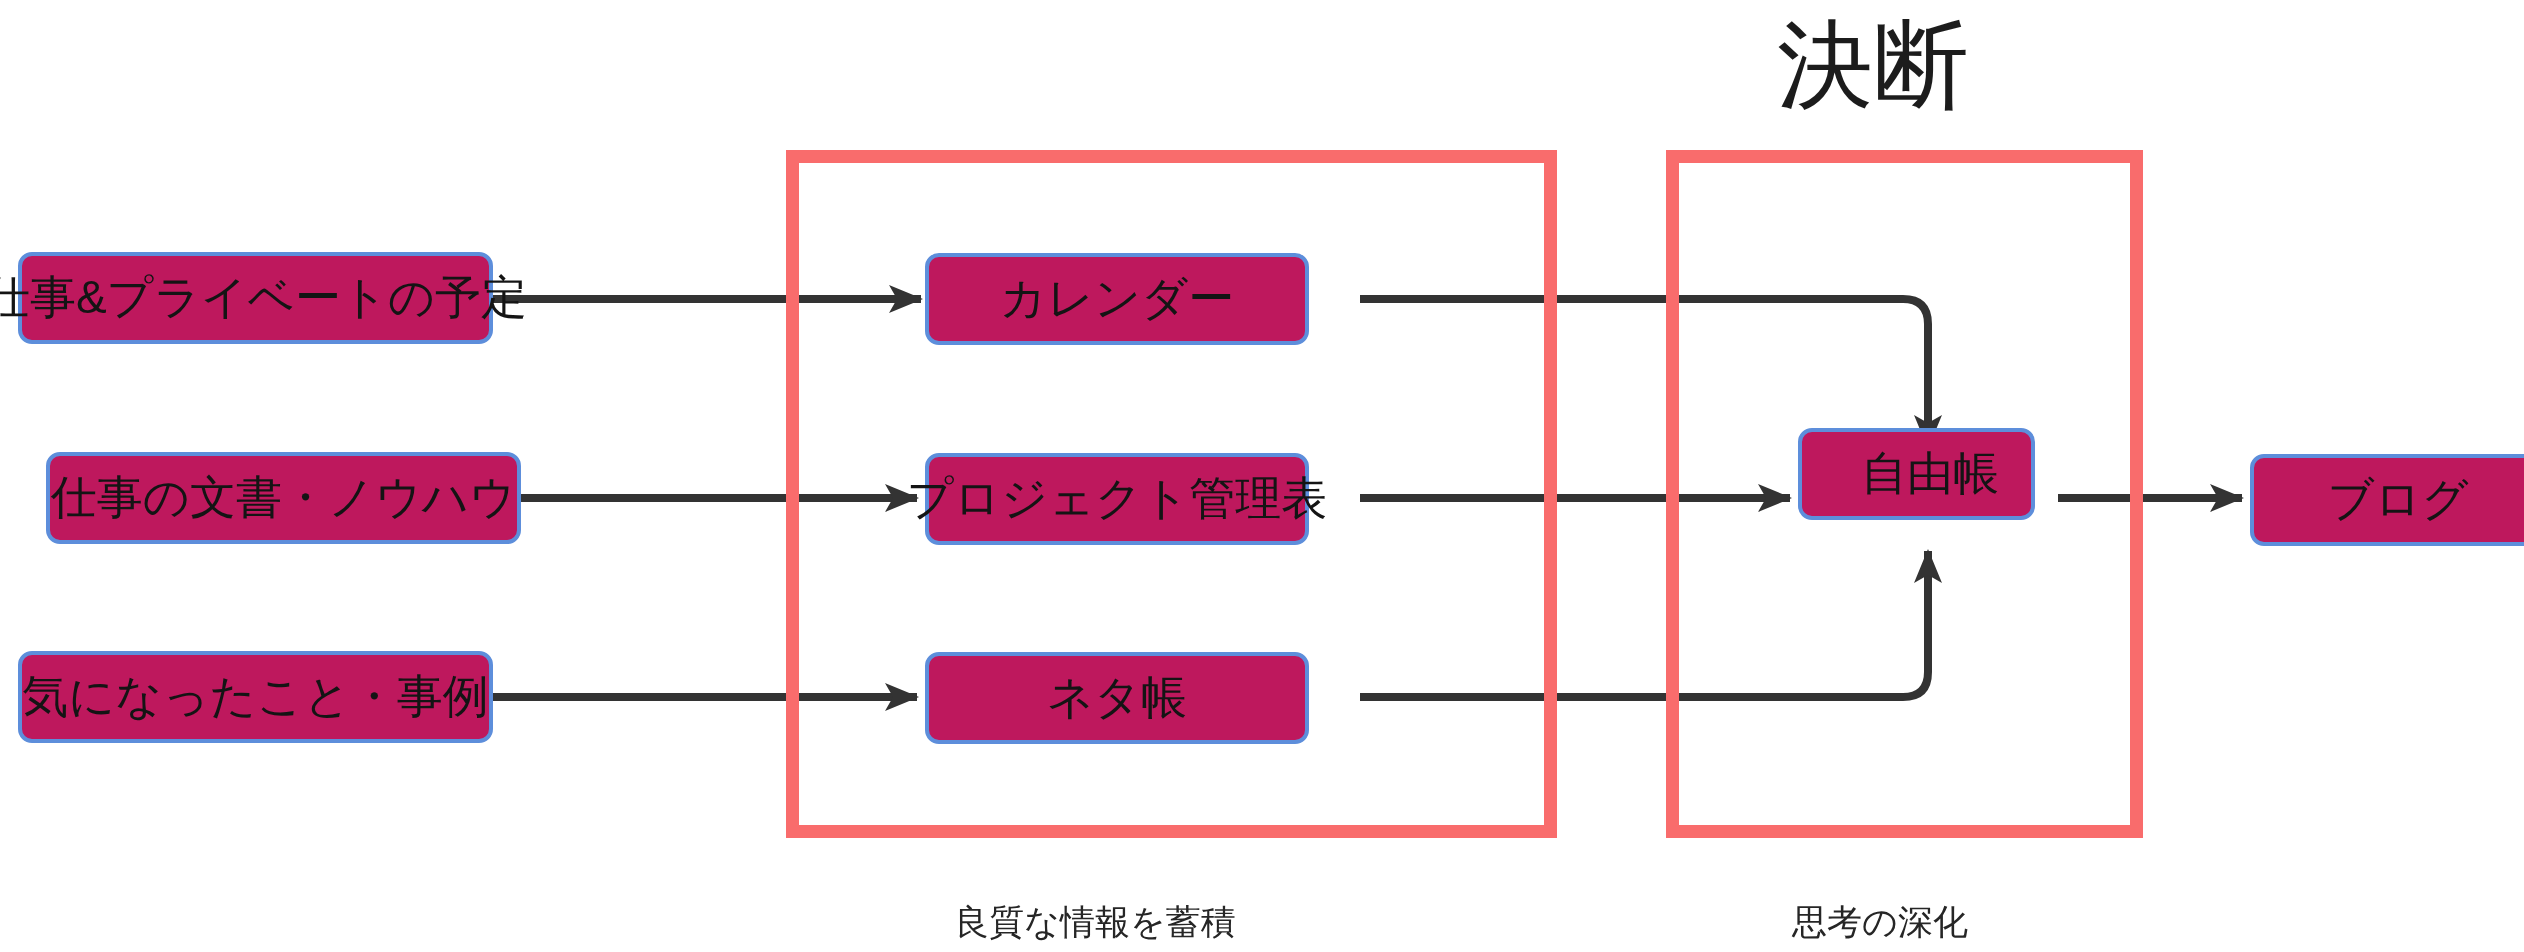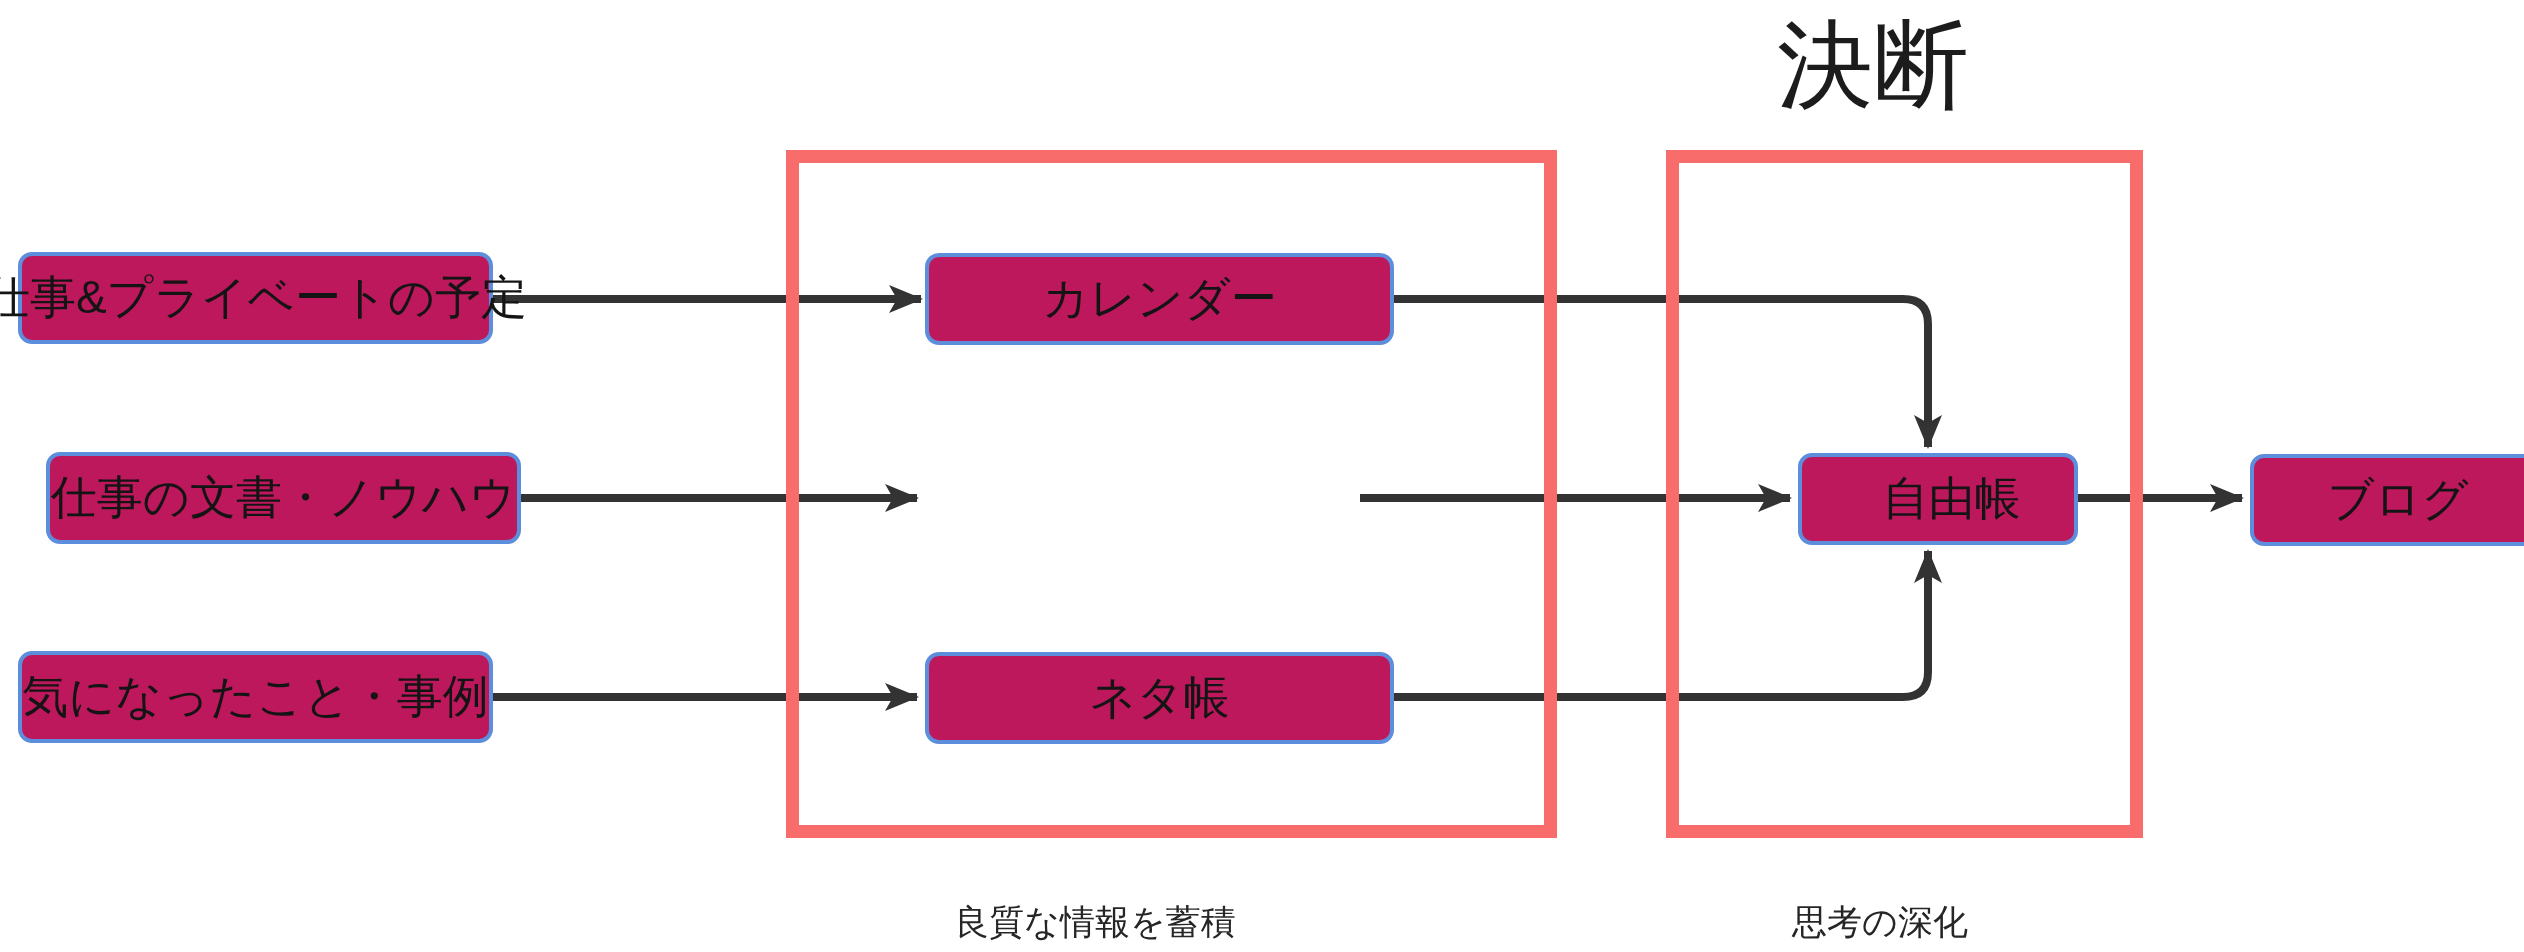--- a/index.html
+++ b/index.html
@@ -55,25 +55,25 @@
     align-items:center;
     justify-content:center;
     font-size:46px;
     color:#141414;
     white-space:nowrap;
   }
   .src{left:18px;width:475px;}
   .src-1{top:252px;}
   .src-2{top:452px;margin-left:28px;}
   .src-3{top:651px;text-align:right;}
-  .tool{left:925px;width:469px;}
+  .tool{left:925px;width:384px;}
   .tool-1{top:253px;}
   .tool-2{top:453px;}
   .tool-3{top:652px;}
-  .hub{left:1798px;top:453px;width:280px;padding-left:27px;}
+  .hub{left:1798px;top:428px;width:237px;padding-left:27px;}
   .out{left:2250px;top:454px;width:296px;}
 </style>
 </head>
 <body>
 
 <div class="stage">
 
   <svg class="arrow-layer" viewBox="0 0 2524 952" xmlns="http://www.w3.org/2000/svg">
     <defs>
       <marker id="ah" markerUnits="userSpaceOnUse" markerWidth="36" markerHeight="30" refX="32" refY="14" orient="auto">
@@ -94,20 +94,21 @@
   <div class="group-frame frame-judgment"></div>
   <div class="group-frame frame-decision"></div>
 
   <div class="stage-title title-decision">決断</div>
 
   <div class="node src src-1">仕事&amp;プライベートの予定</div>
   <div class="node src src-2">仕事の文書・ノウハウ</div>
   <div class="node src src-3">気になったこと・事例</div>
 
   <div class="node tool tool-1">カレンダー</div>
+  <div class="node tool tool-2">プロジェクト管理表</div>
   <div class="node tool tool-3">ネタ帳</div>
 
   <div class="node hub">自由帳</div>
 
   <div class="node out">ブログ</div>
 
   <div class="stage-caption caption-judgment">良質な情報を蓄積</div>
   <div class="stage-caption caption-decision">思考の深化</div>
 
 </div>

